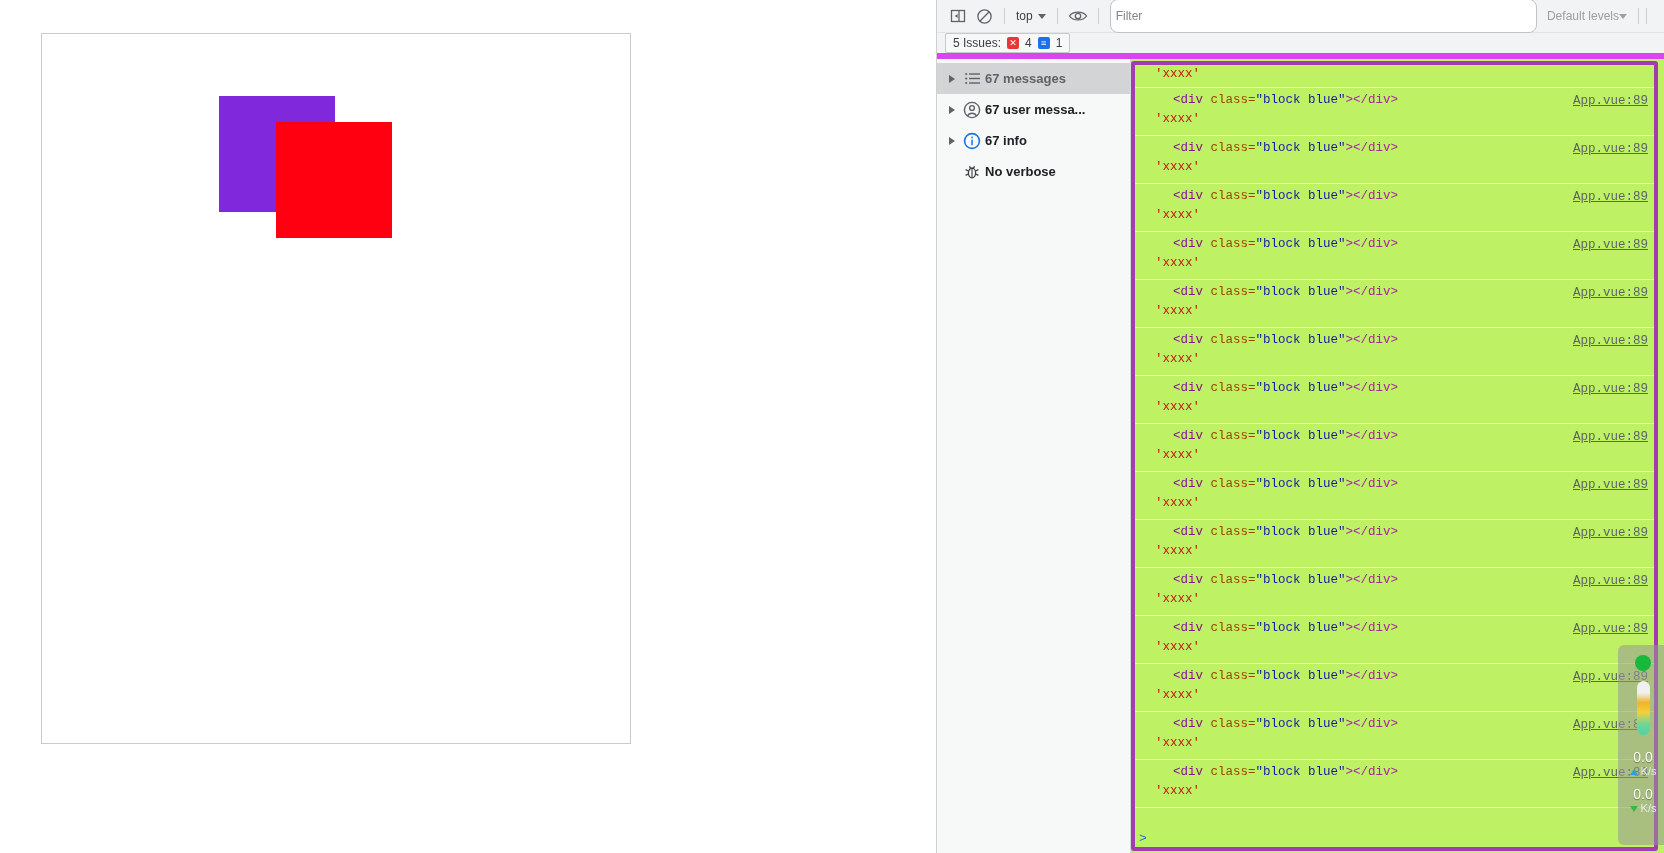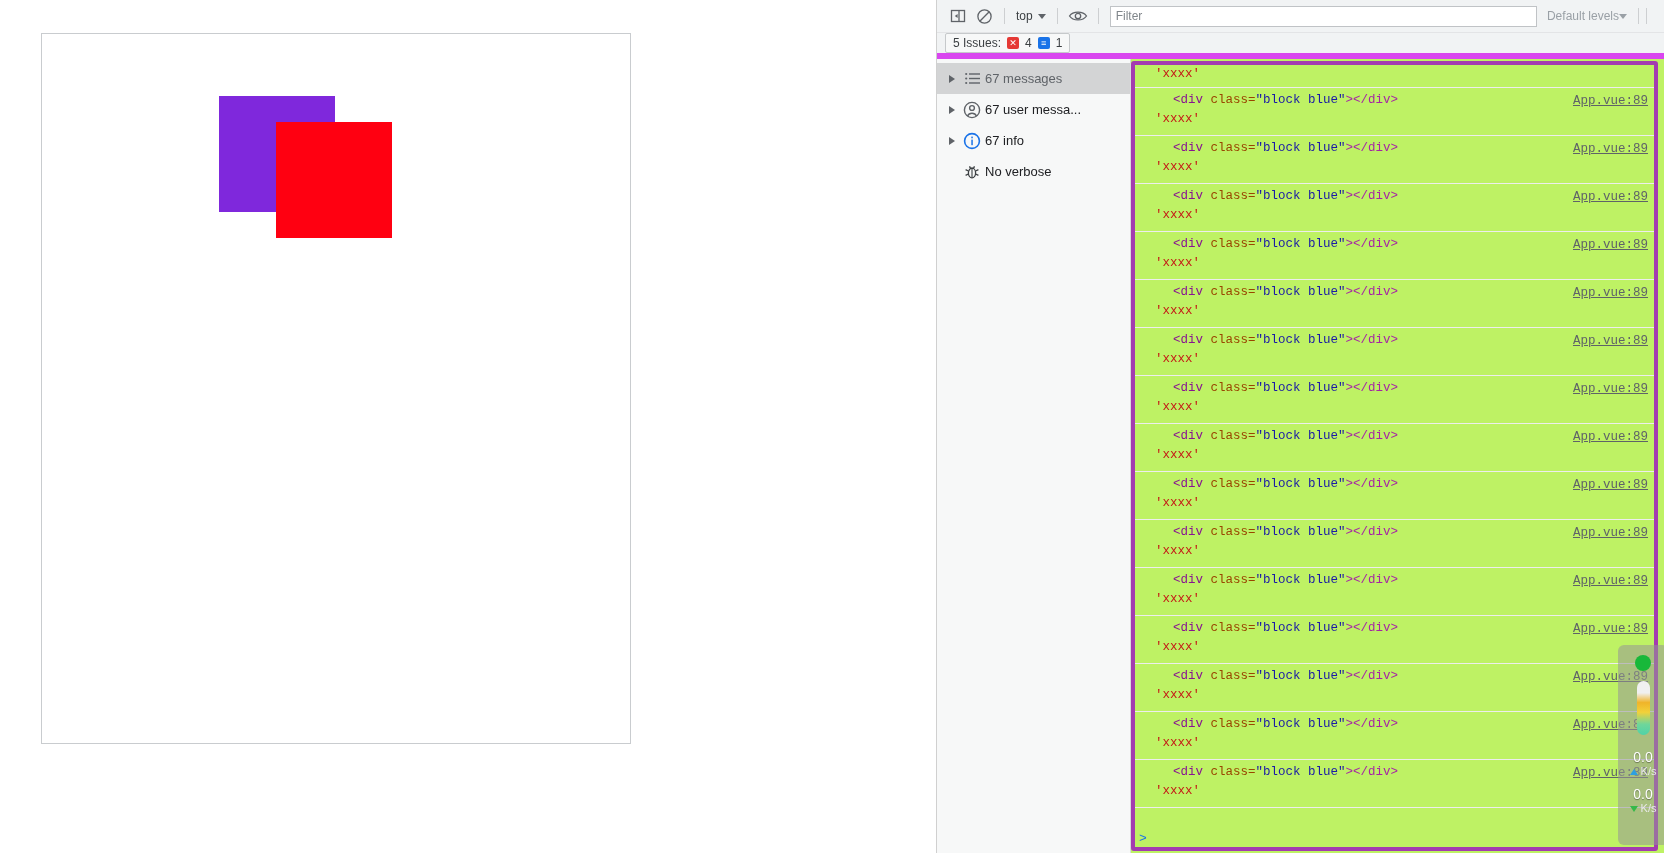--- a/index.html
+++ b/index.html
@@ -74,26 +74,26 @@
     flex: 0 0 auto;
   }
   .caret {
     width: 0; height: 0;
     border-left: 4px solid transparent;
     border-right: 4px solid transparent;
     border-top: 5px solid #5f6368;
   }
   #filter-input {
     flex: 1 1 auto;
-    height: 21px;
+    height: 34px;
     min-width: 40px;
     margin: 0 6px 0 4px;
     padding: 0 5px;
     border: 1px solid #c0c3c6;
-    border-radius: 0;
+    border-radius: 8px;
     background: #ffffff;
     font-family: "Liberation Sans", sans-serif;
     font-size: 12px;
     color: #202124;
     outline: none;
   }
   #filter-input::placeholder { color: #80868b; }
   #levels-selector {
     display: flex; align-items: center; 
     height: 22px; padding: 0 4px;
@@ -167,20 +167,21 @@
     display: block;
   }
   .side-ico {
     width: 26px; flex: 0 0 26px;
     display: flex; align-items: center; justify-content: center;
   }
   .side-lbl {
     overflow: hidden;
     text-overflow: ellipsis;
     white-space: nowrap;
+    font-weight: bold;
   }
 
   
   #console-messages {
     position: relative;
     flex: 1 1 auto;
     background: #bef264;
     overflow: hidden;
   }
   #focus-ring {

